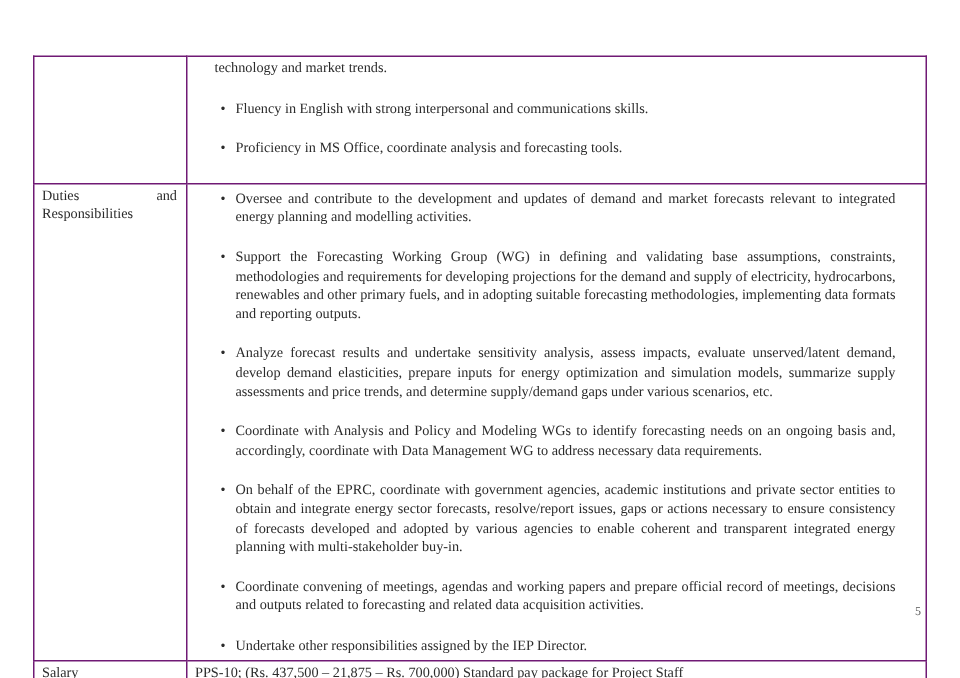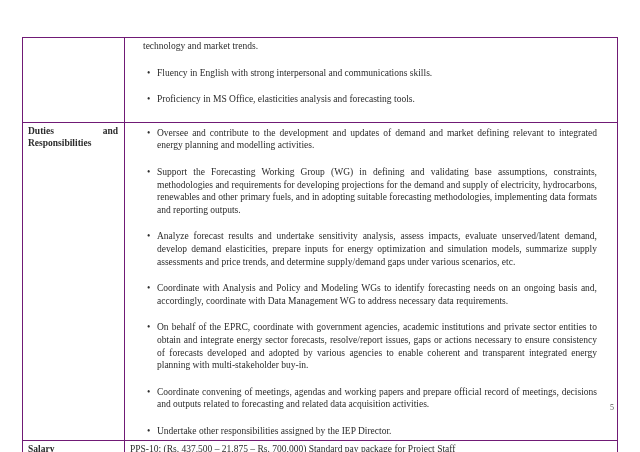--- a/index.html
+++ b/index.html
@@ -26,21 +26,21 @@
     font-size: 9.5px;
     line-height: 12.6px;
   }
   table.doc-table td {
     border: 1px solid #701a75;
     vertical-align: top;
     padding: 2px 6px 2px 5px;
   }
   td.hdr-cell {
     width: 90px;
-    font-weight: bold;
+    font-weight: normal;
     text-align: justify;
   }
   td.content-cell {
     text-align: justify;
   }
   .cont-line {
     padding-left: 13px;
   }
   ul.bullets {
     margin: 0;
@@ -83,30 +83,30 @@
 
   <table class="doc-table">
 
     <tbody>
         <tr>
       <td class="hdr-cell"></td>
       <td class="content-cell">
         <div class="cont-line">technology and market trends.</div>
         <ul class="bullets">
           <li>Fluency in English with strong interpersonal and communications skills.</li>
-          <li>Proficiency in MS Office, elasticities analysis and forecasting tools.</li>
+          <li>Proficiency in MS Office, coordinate analysis and forecasting tools.</li>
         </ul>
       </td>
     </tr>
 
     <tr>
       <td class="hdr-cell">Duties and Responsibilities</td>
       <td class="content-cell">
         <ul class="bullets spaced">
-          <li>Oversee and contribute to the development and updates of demand and market defining relevant to integrated energy planning and modelling activities.</li>
+          <li>Oversee and contribute to the development and updates of demand and market forecasts relevant to integrated energy planning and modelling activities.</li>
           <li>Support the Forecasting Working Group (WG) in defining and validating base assumptions, constraints, methodologies and requirements for developing projections for the demand and supply of electricity, hydrocarbons, renewables and other primary fuels, and in adopting suitable forecasting methodologies, implementing data formats and reporting outputs.</li>
           <li>Analyze forecast results and undertake sensitivity analysis, assess impacts, evaluate unserved/latent demand, develop demand elasticities, prepare inputs for energy optimization and simulation models, summarize supply assessments and price trends, and determine supply/demand gaps under various scenarios, etc.</li>
           <li>Coordinate with Analysis and Policy and Modeling WGs to identify forecasting needs on an ongoing basis and, accordingly, coordinate with Data Management WG to address necessary data requirements.</li>
           <li>On behalf of the EPRC, coordinate with government agencies, academic institutions and private sector entities to obtain and integrate energy sector forecasts, resolve/report issues, gaps or actions necessary to ensure consistency of forecasts developed and adopted by various agencies to enable coherent and transparent integrated energy planning with multi-stakeholder buy-in.</li>
           <li>Coordinate convening of meetings, agendas and working papers and prepare official record of meetings, decisions and outputs related to forecasting and related data acquisition activities.</li>
           <li>Undertake other responsibilities assigned by the IEP Director.</li>
         </ul>
       </td>
     </tr>
 

